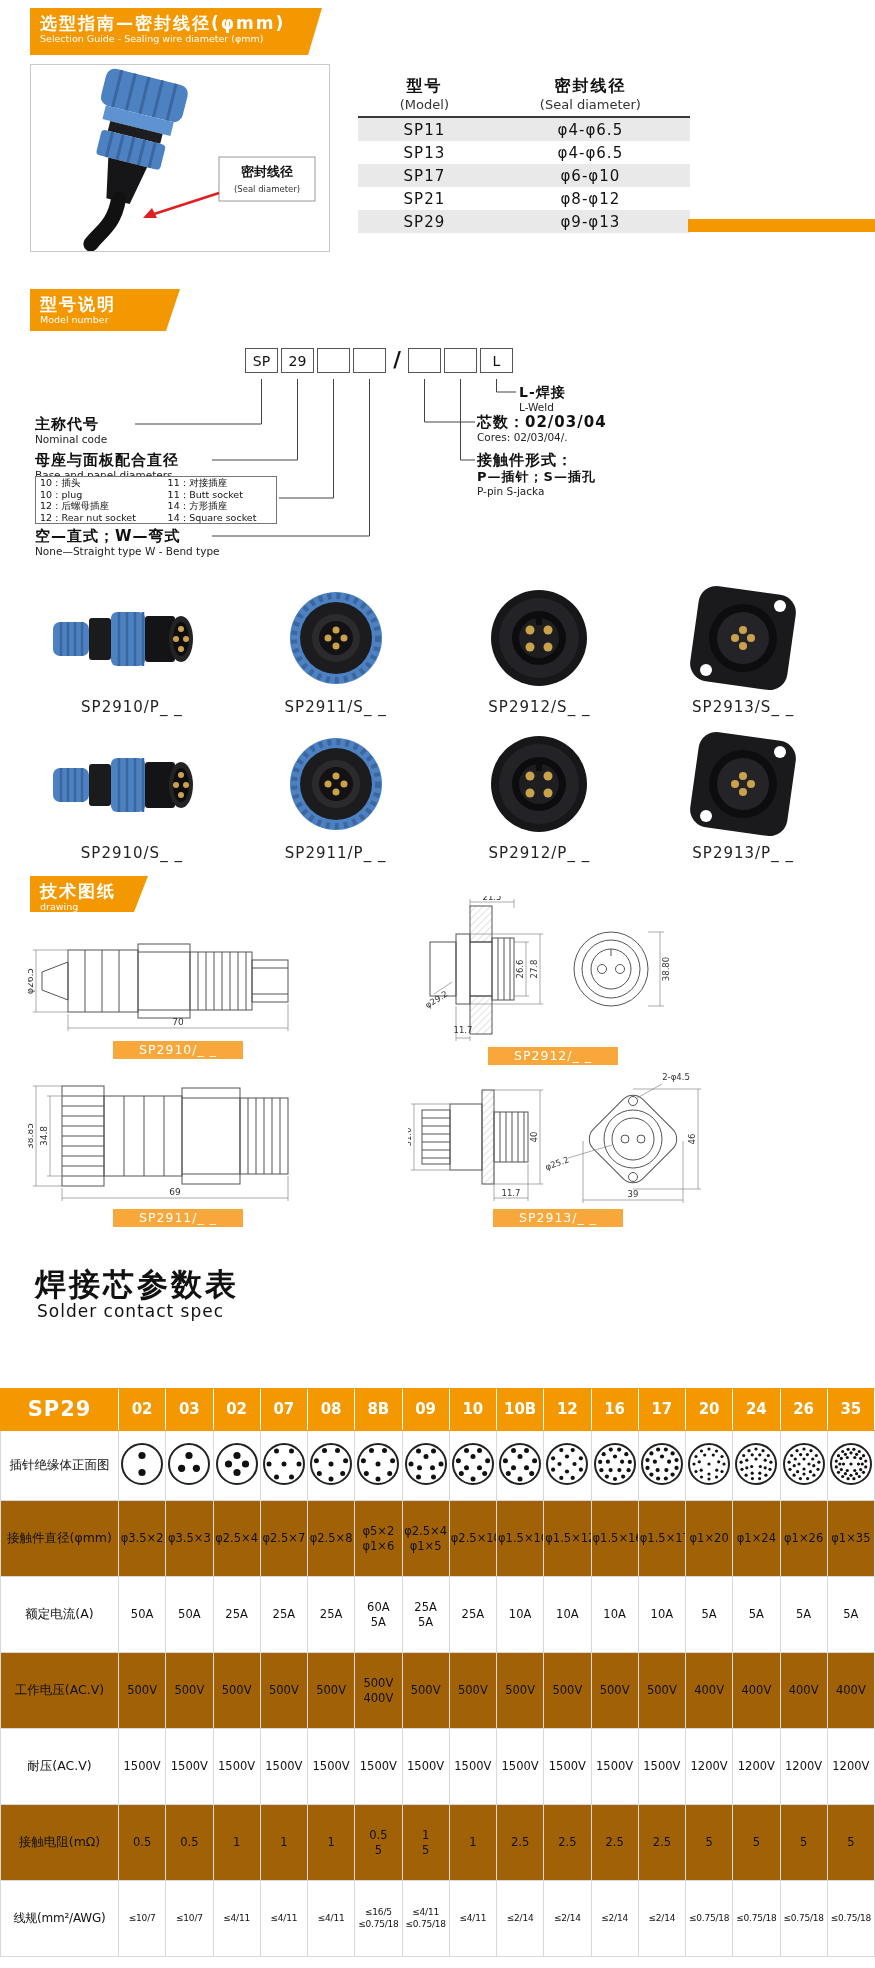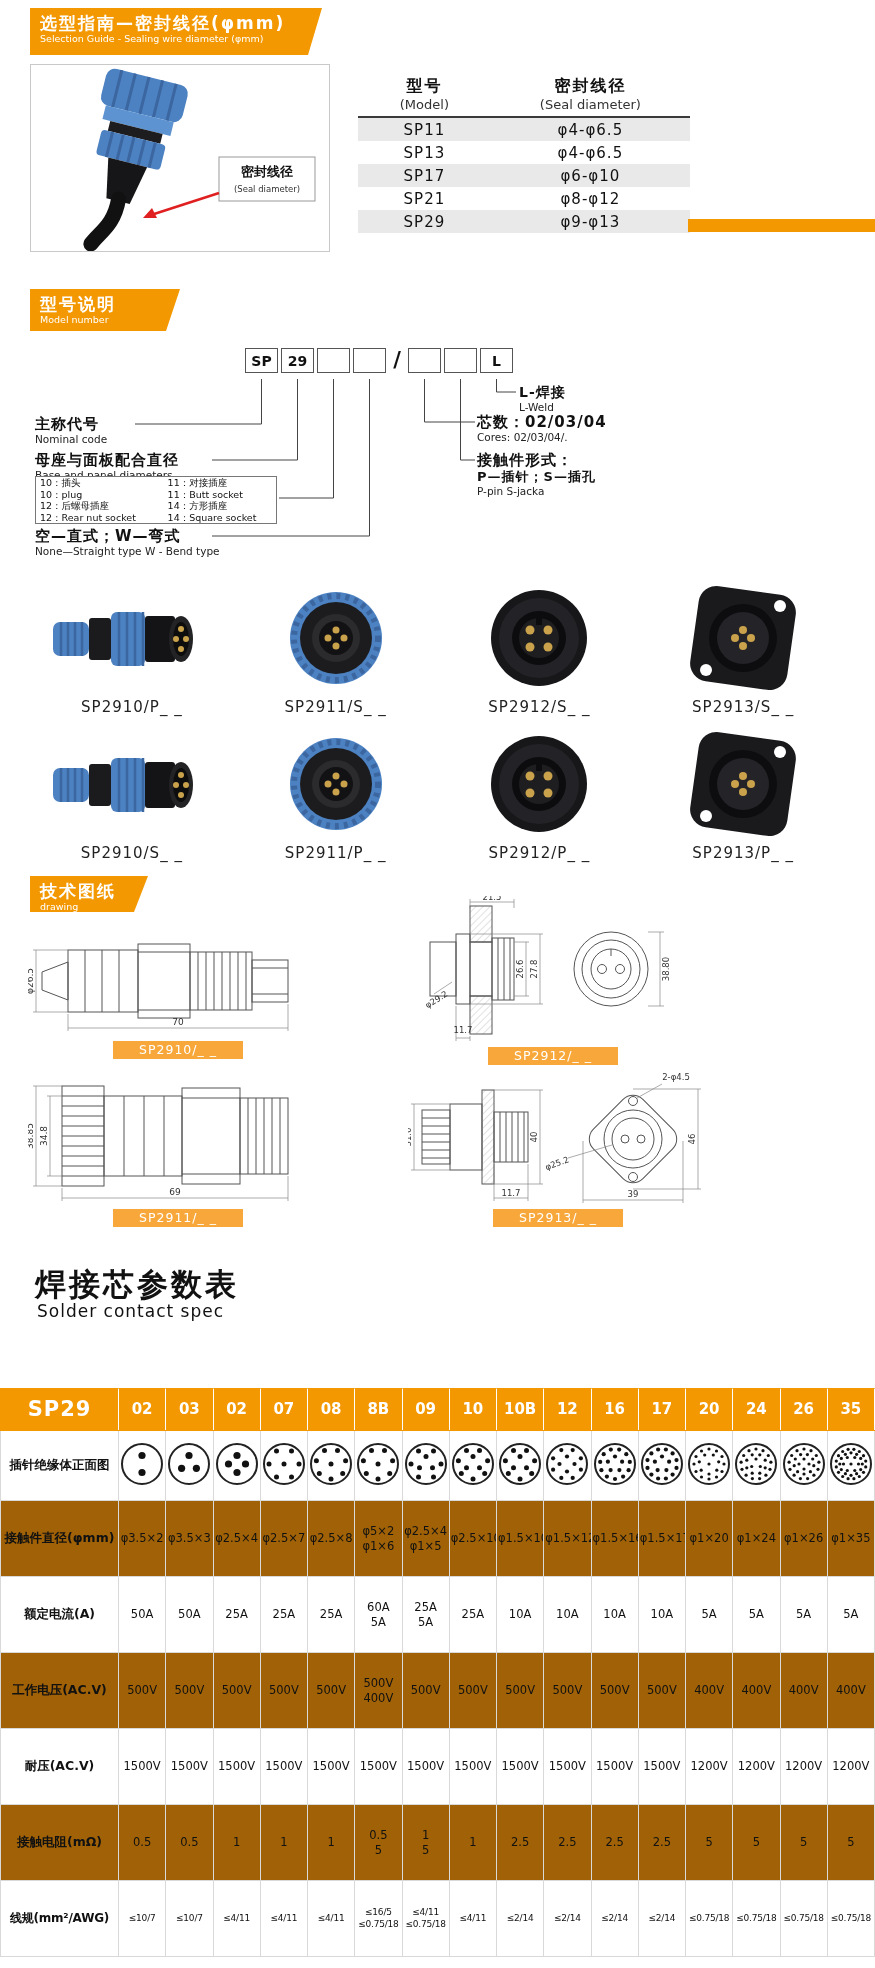--- a/index.html
+++ b/index.html
@@ -25,21 +25,21 @@
   .seal-head .cn{font-size:16px;font-weight:bold;letter-spacing:2px}
   .seal-head .en{font-size:13px;color:#333}
   .seal-row{display:flex;height:23px;align-items:center;font-size:15px}
   .seal-row.shade{background:#e9e9e9}
   .seal-row .sc1{width:40%;text-align:center;letter-spacing:1px}
   .seal-row .sc2{width:60%;text-align:center;letter-spacing:1px}
 
   
   .diagram{position:absolute;left:30px;top:340px;width:815px;height:232px}
   .code-row{position:absolute;left:215px;top:8px;display:flex;gap:3px;align-items:center}
-  .codebox{width:33px;height:25px;border:1px solid #555;font-size:14px;font-weight:bold;
+  .codebox{width:33px;height:25px;border:1px solid #555;font-size:14px;font-weight:normal;
            display:flex;align-items:center;justify-content:center;background:#fff}
   .slash{width:16px;text-align:center;font-size:21px;font-weight:bold;line-height:25px}
   .dlabel{position:absolute}
   .dlabel .cn{font-size:15px;font-weight:bold;letter-spacing:1px;line-height:17px}
   .dlabel .cn2{font-size:13px;font-weight:bold;letter-spacing:1px;line-height:16px}
   .dlabel .en{font-size:10.5px;color:#222;line-height:13px}
   .type-table{position:absolute;left:5px;top:136px;width:242px;border:1px solid #777;padding:0 4px;background:#fff}
   .ttrow{display:flex;font-size:9.5px;line-height:11.5px;white-space:nowrap}
   .ttrow span:first-child{width:55%}
   .ttrow span:last-child{width:45%}
@@ -60,21 +60,21 @@
 
   
   .spec-title-cn{position:absolute;left:35px;top:1264px;font-size:31px;font-weight:bold;letter-spacing:3px}
   .spec-title-en{position:absolute;left:37px;top:1301px;font-size:17px;letter-spacing:1px}
   .spec-table{position:absolute;left:0;top:1388px;width:875px;border-collapse:collapse;table-layout:fixed}
   .spec-table th,.spec-table td{border:1px solid #d9d9d9;text-align:center;vertical-align:middle;
        padding:2px 1px;font-size:11.5px;line-height:1.3;overflow:hidden}
   .spec-table thead th{background:#f39800;color:#fff;border:1px solid #f39800;
        border-right:1px solid rgba(255,255,255,.35);font-size:15px;font-weight:bold;height:42px}
   .spec-table thead th.series{font-size:21px;letter-spacing:1px}
-  .spec-table td.label{font-weight:bold;font-size:12.5px;background:inherit}
+  .spec-table td.label{font-weight:normal;font-size:12.5px;background:inherit}
   .spec-table tr.iconrow td{height:70px;background:#fff}
   .spec-table tr.datarow td{height:76px}
   .spec-table tr.alt td{background:#a16207}
   .spec-table tr:not(.alt) td{background:#fff}
   .spec-table tr.wirerow td{font-size:9px;letter-spacing:-0.2px}
   .spec-table tr.wirerow td.label{font-size:12px}
 </style>
 </head>
 <body>
 

